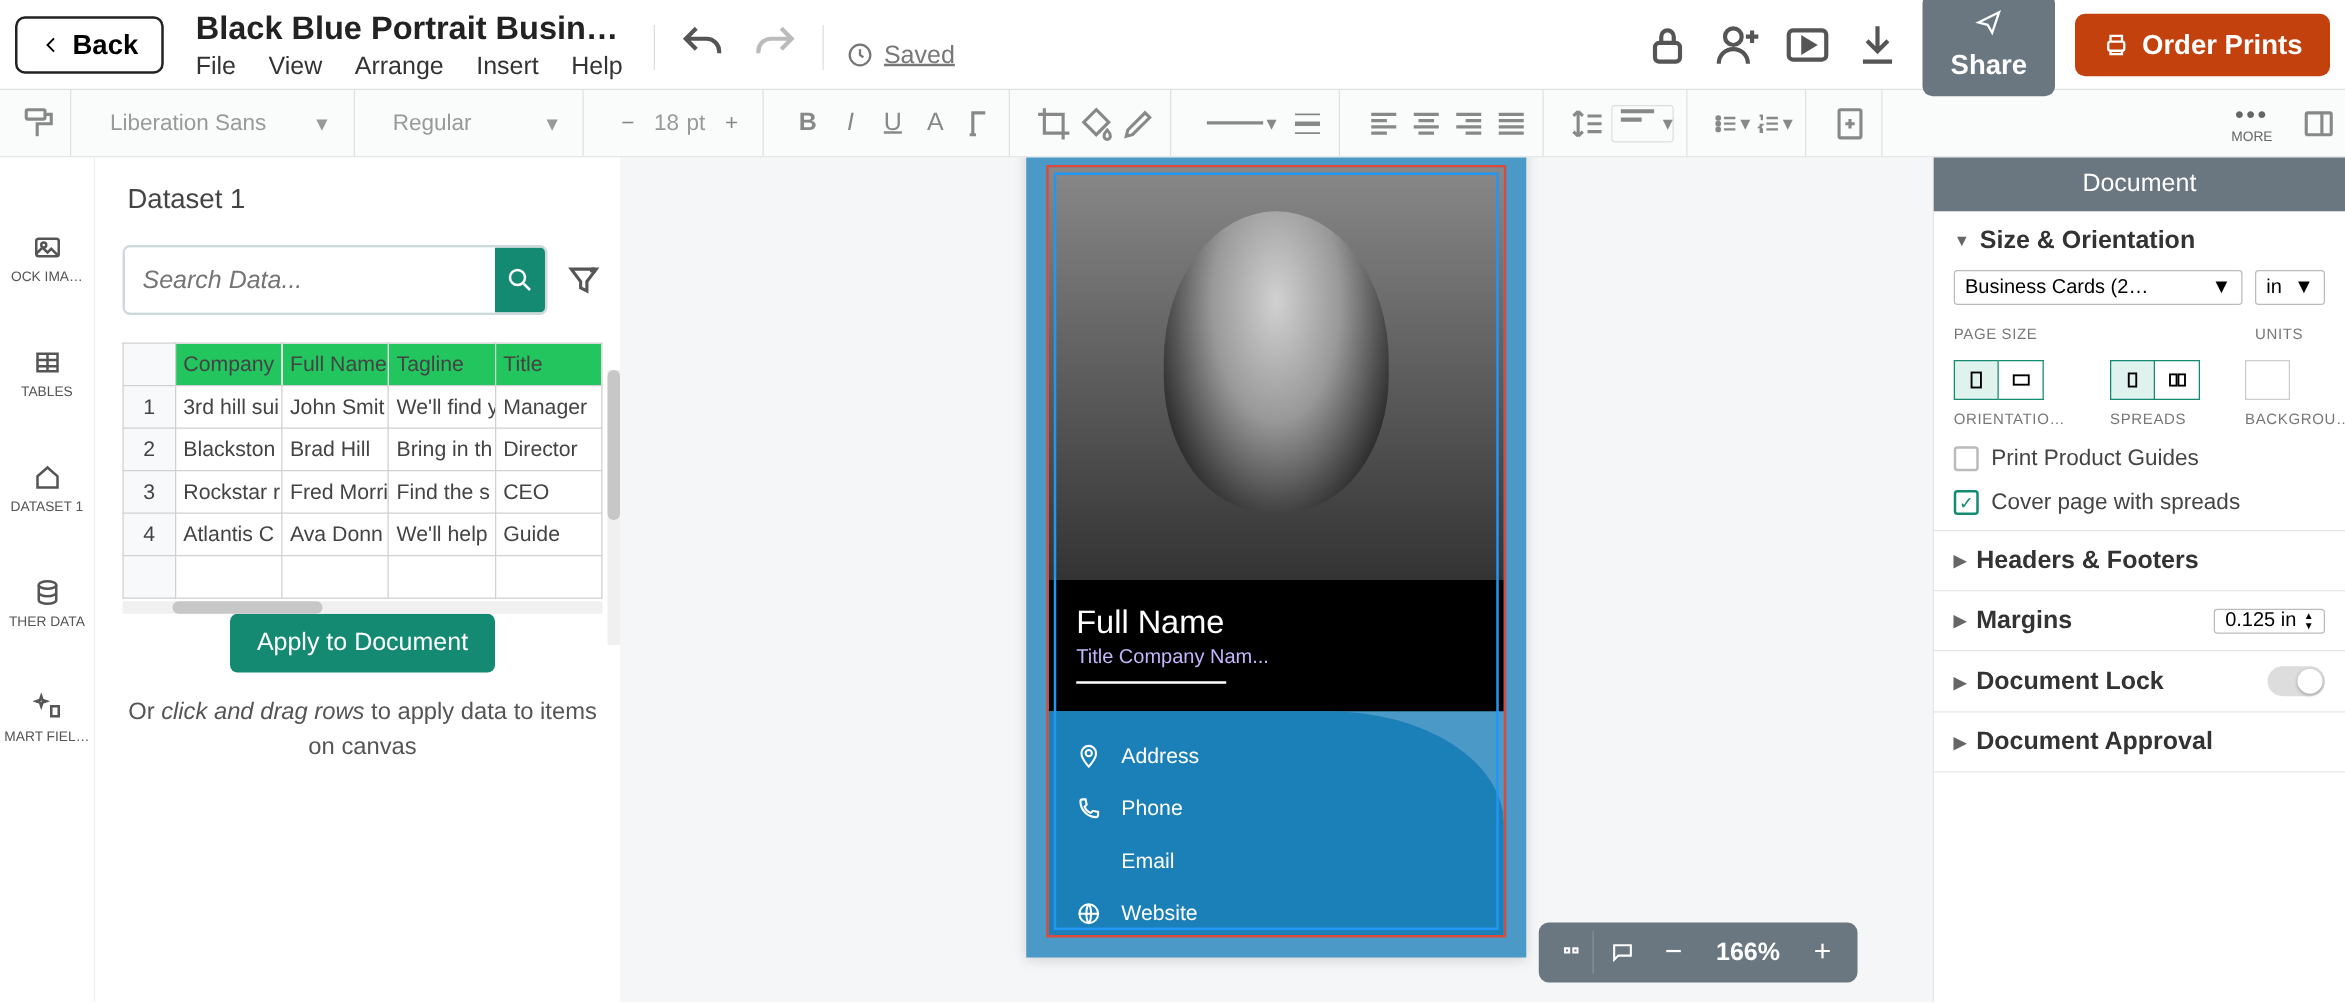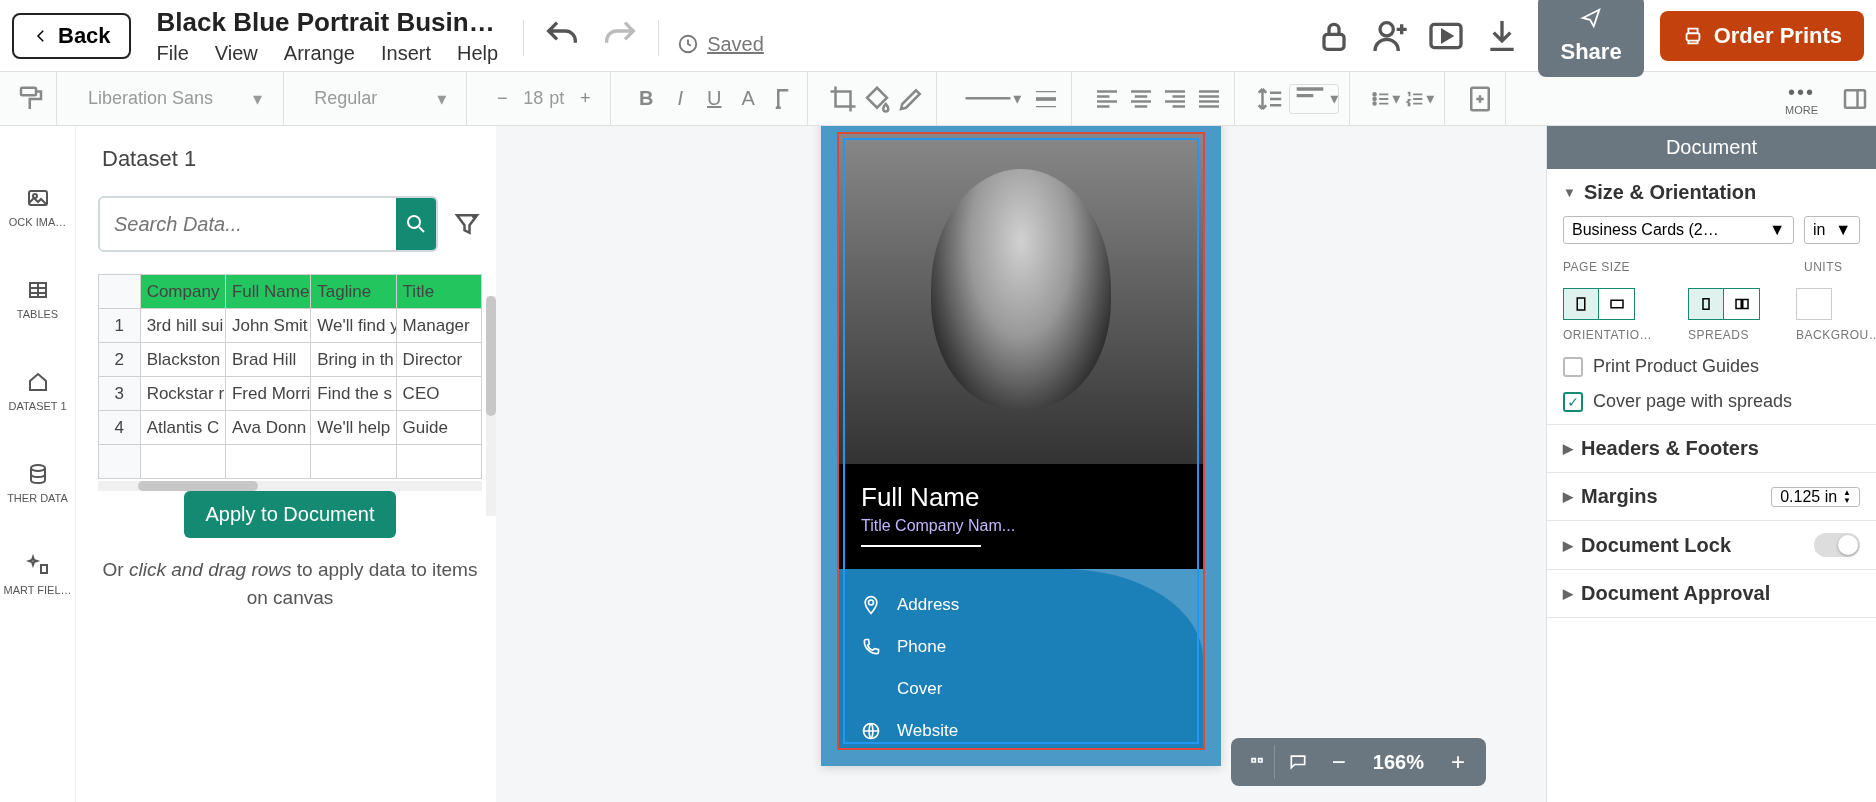--- a/index.html
+++ b/index.html
@@ -474,21 +474,21 @@
           <div class="info-row">
             <svg viewBox="0 0 24 24" fill="#fff" stroke="none">
                 <path d="M6 3c-1 0-2 1-2 2 0 8 7 15 15 15 1 0 2-1 2-2v-3l-5-1-2 2c-3-1-5-3-6-6l2-2-1-5H6z"></path>
               </svg>
             <span>Phone</span>
           </div>
           <div class="info-row">
             <svg viewBox="0 0 24 24" fill="#fff" stroke="none">
                 <path d="M3 6h18v12H3zM3 6l9 7 9-7" stroke="#1b7fb8" stroke-width="1.5"></path>
               </svg>
-            <span>Cover</span>
+            <span>Email</span>
           </div>
           <div class="info-row">
             <svg viewBox="0 0 24 24" stroke="#fff">
                 <circle cx="12" cy="12" r="9"></circle>
                 <path d="M3 12h18M12 3c3 3 3 15 0 18M12 3c-3 3-3 15 0 18"></path>
               </svg>
             <span>Website</span>
           </div>
         </div>
         <div class="sel-frame"></div>

